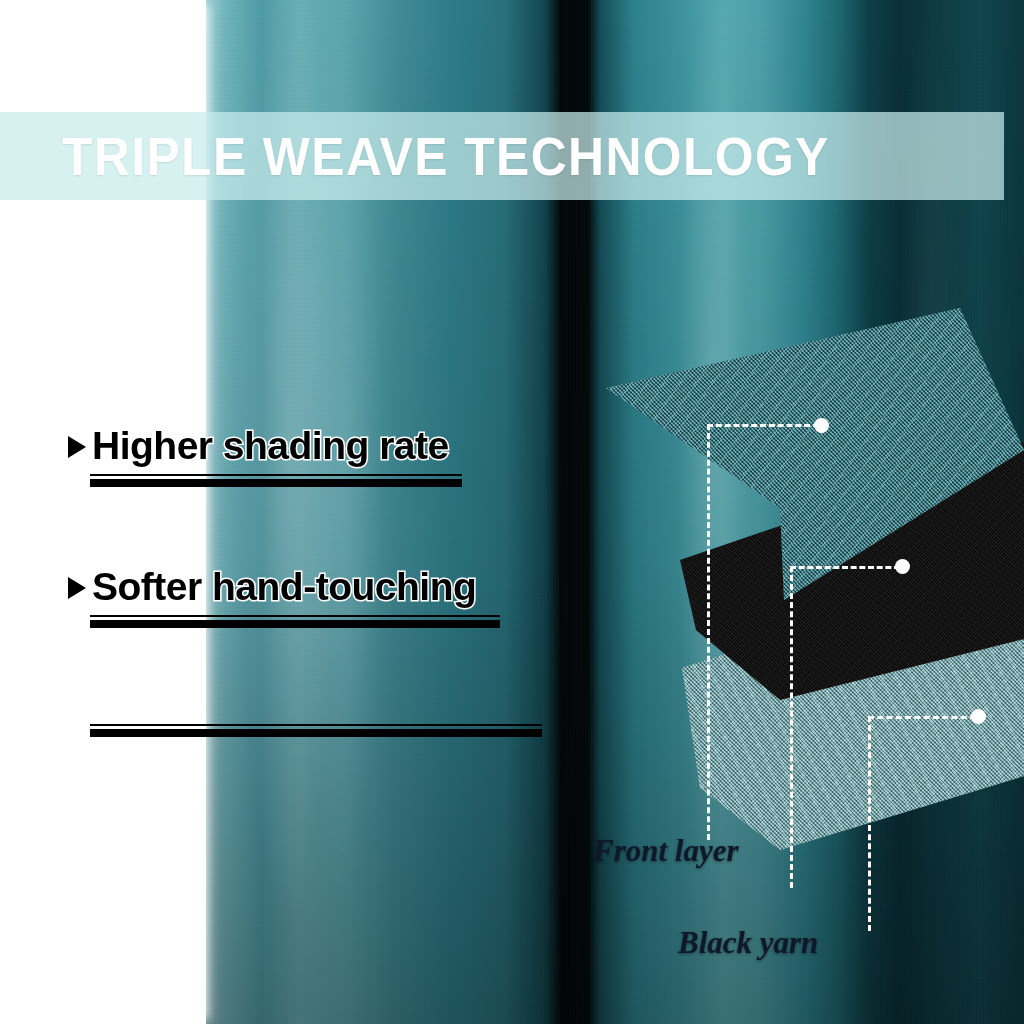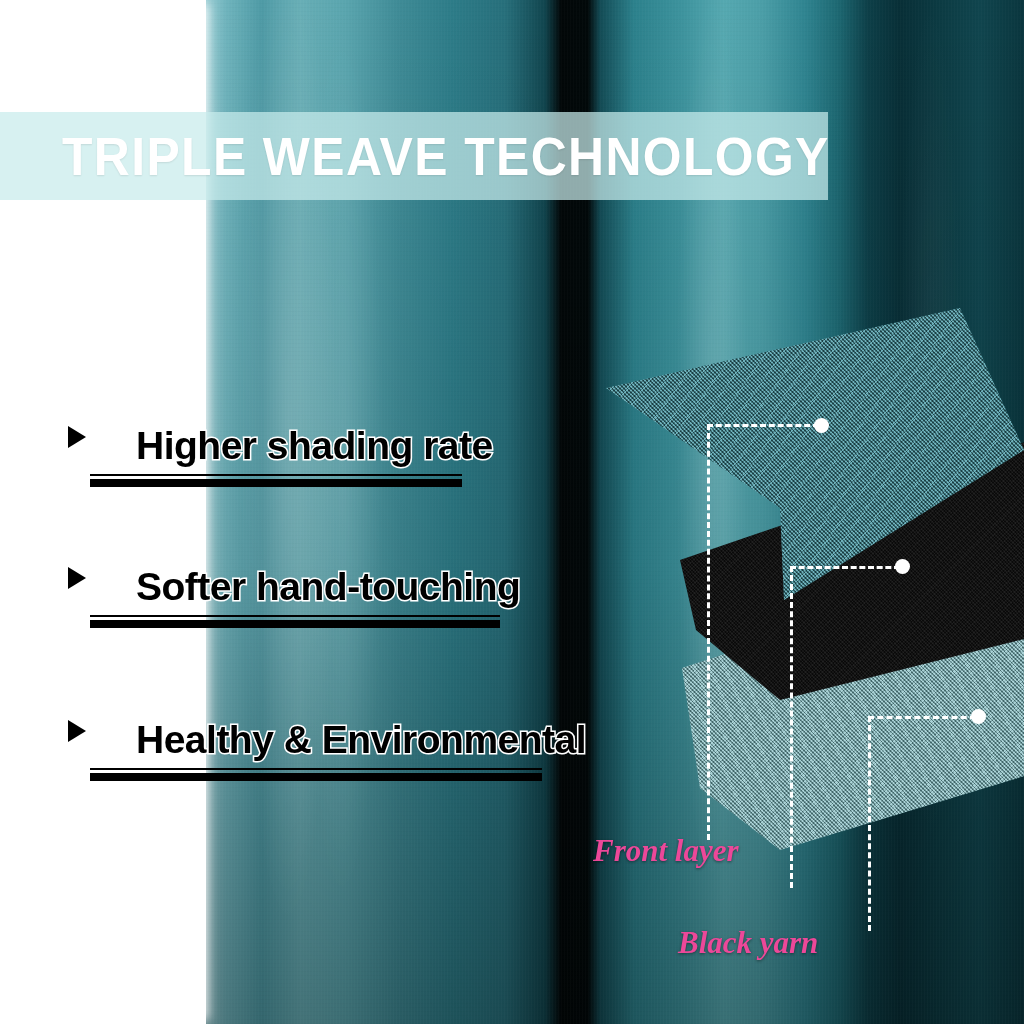--- a/index.html
+++ b/index.html
@@ -68,41 +68,41 @@
   }
   
   .white-panel{
     position:absolute;left:0;top:0;width:206px;height:1024px;
     background:#ffffff;
     box-shadow:6px 0 10px -4px rgba(255,255,255,.9);
   }
 
   
   .banner{
-    position:absolute;left:0;top:112px;width:828px;height:88px;
+    position:absolute;left:0;top:112px;width:1004px;height:88px;
     background:rgba(200,235,236,0.72);
     display:flex;align-items:center;
   }
   .banner-title{
     margin-left:62px;
     color:#ffffff;
     font-family:"Liberation Sans",sans-serif;
     font-weight:bold;
     font-size:53px;
     letter-spacing:1.5px;
     transform:scaleX(.94);
     transform-origin:left center;
     white-space:nowrap;
     text-shadow:0 1px 2px rgba(0,0,0,.10);
   }
 
   
   .features{position:absolute;left:0;top:0;width:100%;height:100%;}
   .feature{position:absolute;left:68px;}
-  .feature-row{display:flex;align-items:flex-start;gap:44px;}
+  .feature-row{display:flex;align-items:center;}
   .bullet{
     width:0;height:0;
     border-left:18px solid #000;
     border-top:11px solid transparent;
     border-bottom:11px solid transparent;
     margin-right:6px;
     margin-top:2px;
   }
   .feature-text{
     font-family:"Liberation Sans",sans-serif;
@@ -153,21 +153,21 @@
     position:absolute;width:0;
     border-left:3px dashed #ffffff;
   }
   .dot{
     position:absolute;width:15px;height:15px;border-radius:50%;
     background:#ffffff;
   }
 
   .layer-label{
     position:absolute;
-    color:#ec4899;
+    color:#0f172a;
     font-family:"Liberation Serif",serif;
     font-weight:bold;
     font-style:italic;
     font-size:31px;
     white-space:nowrap;
     text-shadow:0 1px 3px rgba(0,0,0,.45);
   }
 </style>
 </head>
 <body>
@@ -246,24 +246,20 @@
         <span class="feature-text">Softer hand-touching</span>
       </div>
       <div class="rules" style="width:410px;">
         <div class="rule-thin"></div>
         <div class="rule-gap"></div>
         <div class="rule-thick"></div>
       </div>
     </div>
 
     <div class="feature" style="top:718px;">
-      <div class="feature-row">
-        <span class="bullet"></span>
-        <span class="feature-text">Healthy &amp; Environmental</span>
-      </div>
       <div class="rules" style="width:452px;">
         <div class="rule-thin"></div>
         <div class="rule-gap"></div>
         <div class="rule-thick"></div>
       </div>
     </div>
 
   </div>
 
 </div>

